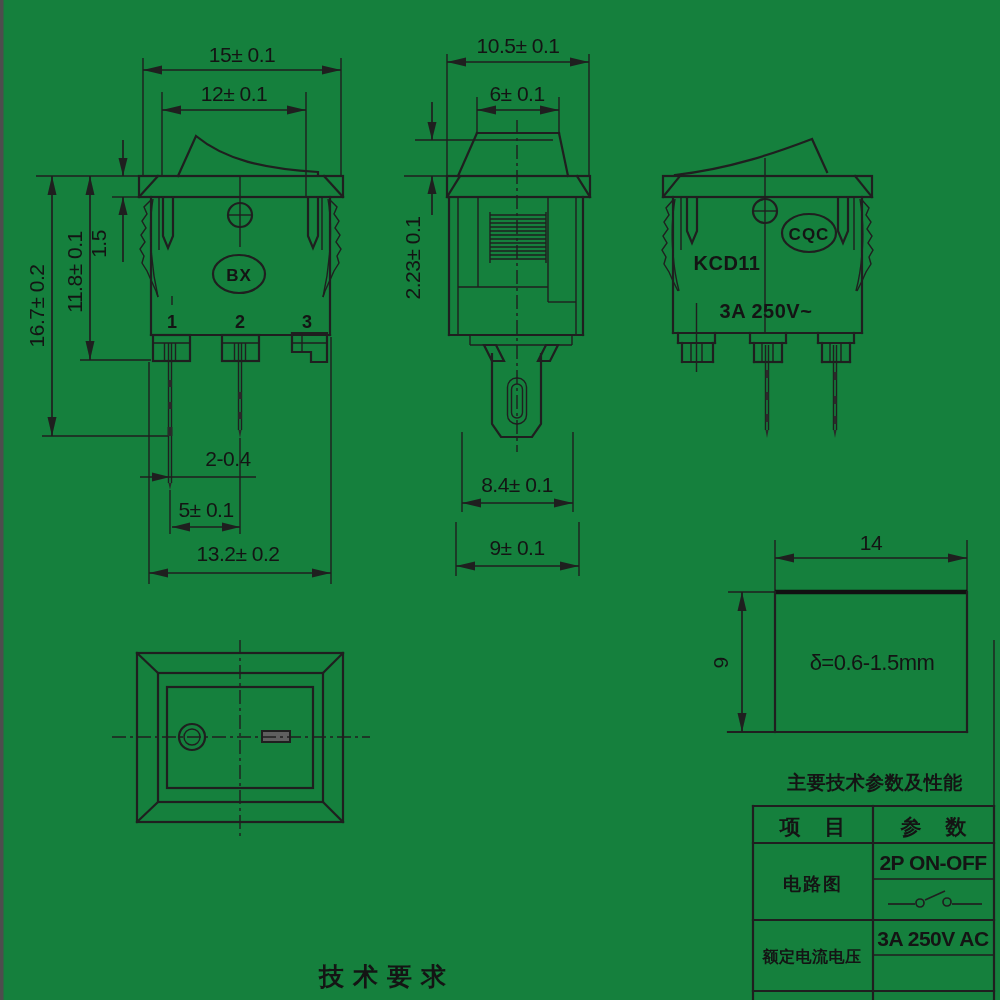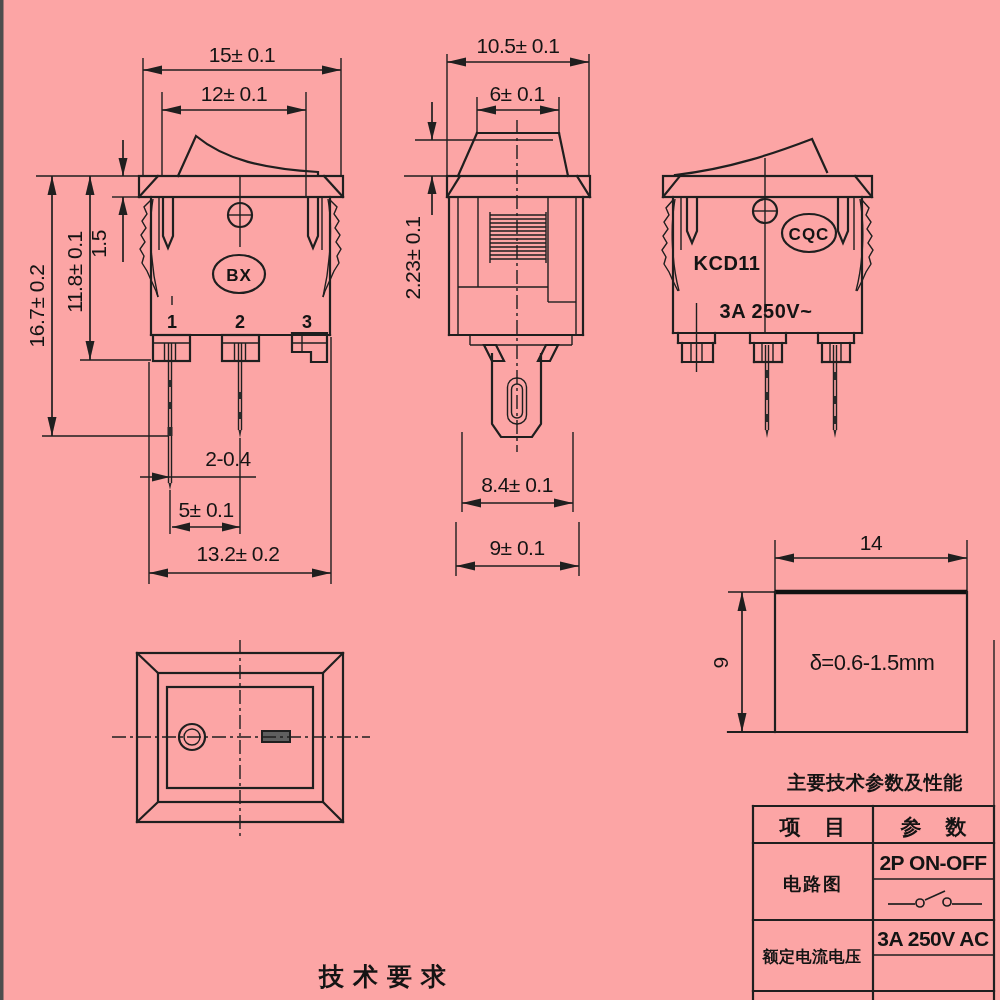--- a/index.html
+++ b/index.html
@@ -1,16 +1,16 @@
 <!DOCTYPE html>
 <html><head>
 <meta charset="utf-8">
 <style>
   html,body{margin:0;padding:0;background:#ffffff;}
-  .page{position:relative;width:1000px;height:1000px;background:#fca5a5;overflow:hidden;
+  .page{position:relative;width:1000px;height:1000px;background:#15803d;overflow:hidden;
         font-family:"Liberation Sans", sans-serif;}
   svg{display:block}
   svg .ln{stroke:#1f1f1f;fill:none;stroke-width:2.2;stroke-linecap:square;}
   svg .thin{stroke:#1f1f1f;fill:none;stroke-width:1.4;stroke-linecap:butt;}
   svg .dim{stroke:#1f1f1f;fill:none;stroke-width:1.7;stroke-linecap:butt;}
   svg .cl{stroke:#1f1f1f;fill:none;stroke-width:1.4;stroke-dasharray:14 4 3 4;}
   svg .arr{fill:#1f1f1f;stroke:none;}
   svg .dark{fill:#2a2a2a;stroke:none;}
   svg .bar{fill:#5f5f5f;stroke:#1f1f1f;stroke-width:2;}
   svg .thick{stroke:#111;fill:none;stroke-width:4.5;}

